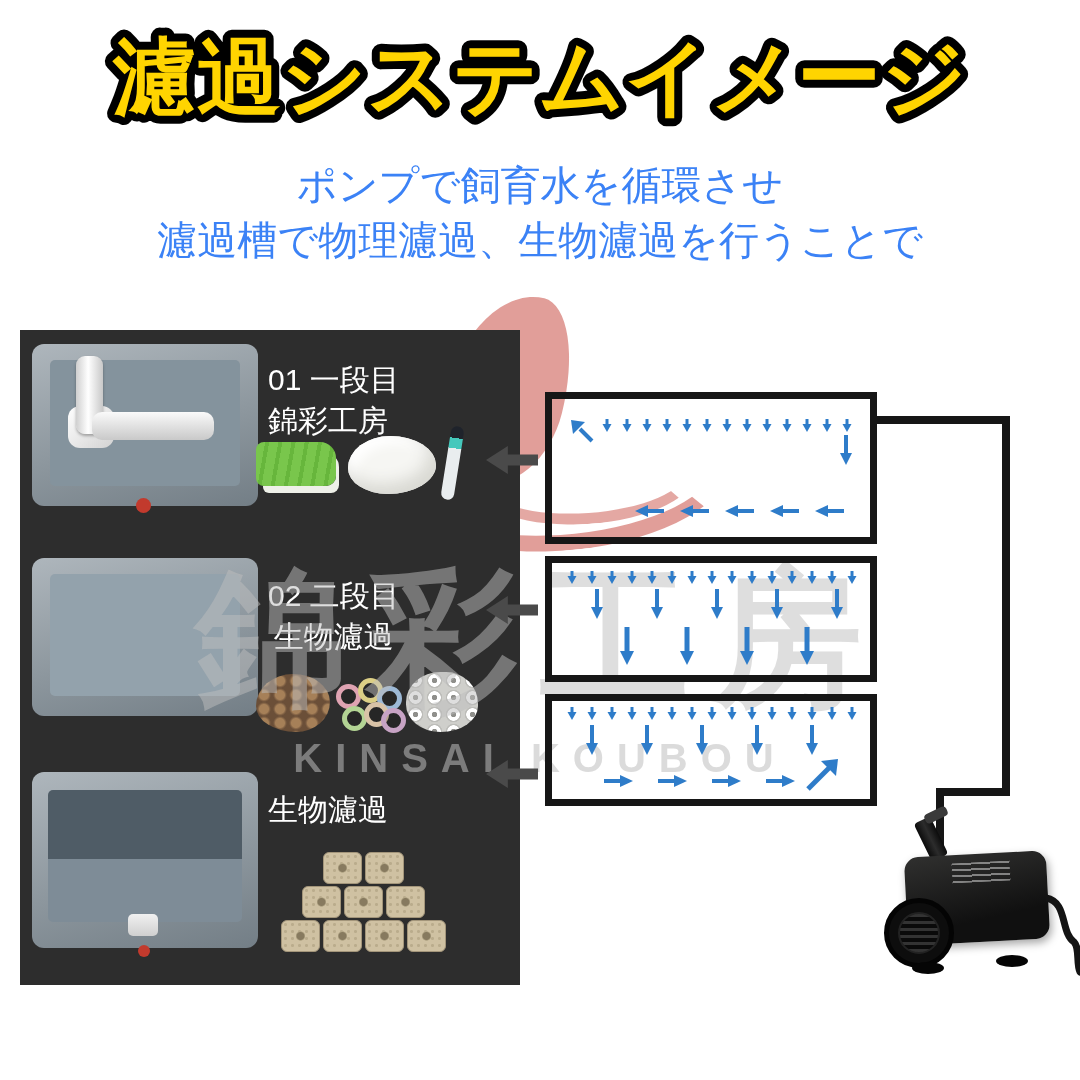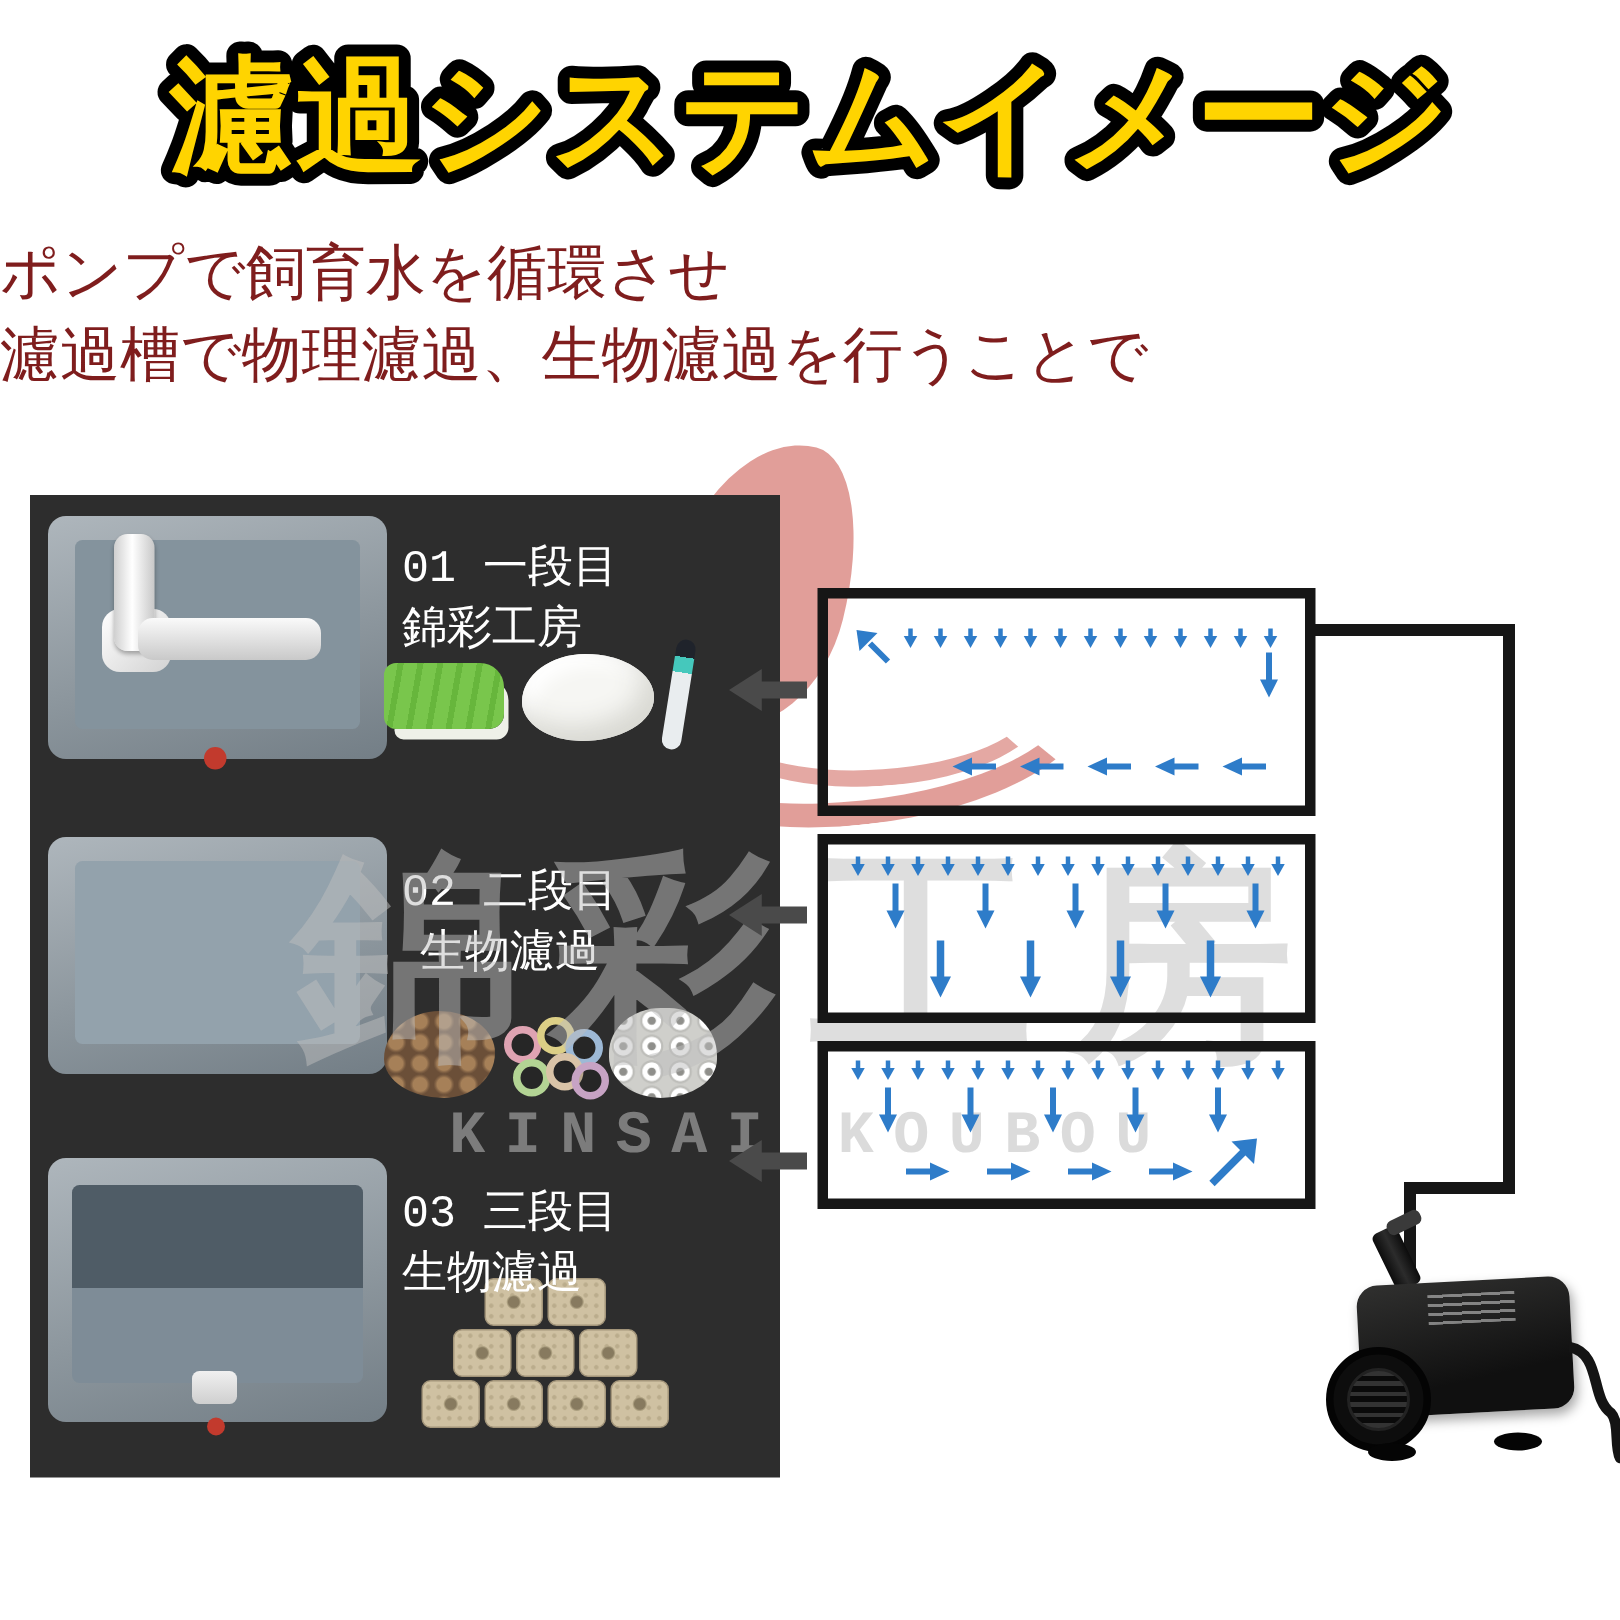--- a/index.html
+++ b/index.html
@@ -1,24 +1,24 @@
 <!DOCTYPE html>
 <html><head>
 <meta charset="utf-8">
 <style>
   html,body{margin:0;padding:0;background:#fff;}
   .page{position:relative;width:1080px;height:1080px;background:#ffffff;overflow:hidden;
-        font-family:Liberation Mono, monospace;}
+        font-family:Liberation Sans, sans-serif;}
 
   
   .title-svg{position:absolute;left:0;top:10px;z-index:6;}
 
   
-  .desc{position:absolute;left:0;top:158px;width:1080px;text-align:left;
-        font-size:40px;font-weight:500;color:#7f1d1d;line-height:1.38;z-index:6;}
+  .desc{position:absolute;left:0;top:158px;width:1080px;text-align:center;
+        font-size:40px;font-weight:500;color:#3b82f6;line-height:1.38;z-index:6;}
 
   
   .swirl{position:absolute;left:0;top:0;z-index:1;pointer-events:none;}
   .swirl div{position:absolute;}
   .swirl-blob{left:448px;top:292px;width:118px;height:195px;background:rgba(196,62,52,.5);
               border-radius:62% 38% 55% 45%/60% 55% 45% 40%;transform:rotate(14deg);}
   .swirl-arc1{left:408px;top:408px;width:290px;height:110px;border:16px solid transparent;
               border-bottom:16px solid rgba(196,62,52,.5);border-left:16px solid rgba(196,62,52,.33);
               border-radius:50%;transform:rotate(-6deg);}
   .swirl-arc2{left:475px;top:432px;width:200px;height:70px;border:11px solid transparent;
@@ -212,21 +212,20 @@
     </div>
     <div class="media ringsW"></div>
 
     <div class="photo p3">
       <div class="box-outer"></div>
       <div class="box-inner"></div>
       <div class="drain"></div>
       <div class="drain-dot"></div>
     </div>
     <div class="stage-label sl3">
-      <div>03 三段目</div>
       <div>生物濾過</div>
     </div>
     <div class="media sticks">
       <div class="stick-row">
         <span class="stick"></span>
         <span class="stick"></span>
       </div>
       <div class="stick-row">
         <span class="stick"></span>
         <span class="stick"></span>

